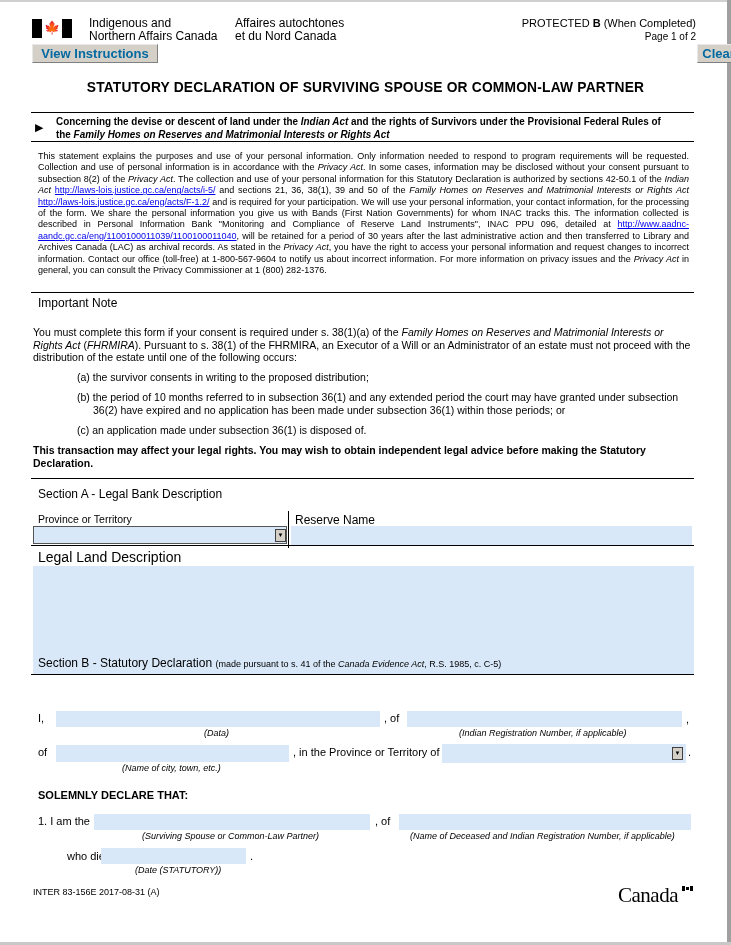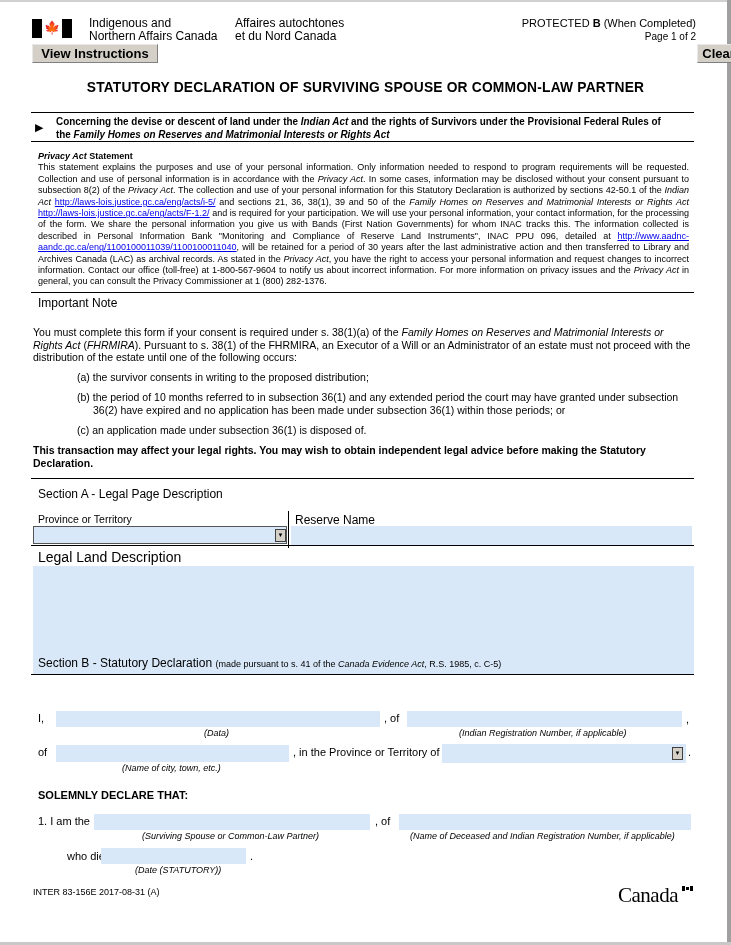--- a/index.html
+++ b/index.html
@@ -11,21 +11,21 @@
   .abs { position:absolute; }
 
   
   .flag { position:absolute; left:32px; top:19px; width:40px; height:19px; }
   .flag .bar { position:absolute; top:0; width:10px; height:19px; background:#000; }
   .flag .bar.l { left:0; }
   .flag .bar.r { left:30px; }
   .flag .leaf { position:absolute; left:12px; top:1px; width:16px; height:16px; font-size:13px; line-height:16px; text-align:center; }
   .dept { font-size:12px; line-height:13px; }
   .btn { position:absolute; background:#d4d0c8; border:1px solid #808080; border-top-color:#e8e8e8; border-left-color:#e8e8e8;
-         color:#000000; font-weight:bold; font-size:13px; text-align:center; line-height:17px; cursor:pointer; }
+         color:#0369a1; font-weight:bold; font-size:13px; text-align:center; line-height:17px; cursor:pointer; }
   .protected { font-size:11px; text-align:right; }
   .pageno { font-size:10px; text-align:right; }
 
   h1.title { position:absolute; left:0; width:731px; top:78px; margin:0; text-align:center; font-size:15px; font-weight:bold;
              font-family:"Liberation Sans", sans-serif; transform:scaleX(0.92); letter-spacing:0.2px; }
   .rule { position:absolute; height:1px; background:#000; }
   .concern { font-size:11px; line-height:13px; font-weight:bold; transform-origin:left; }
   .arrow { font-size:11px; }
 
   .privacy { font-size:9px; line-height:11.4px; text-align:justify; }
@@ -65,36 +65,35 @@
 <div class="btn" style="left:649px; top:44px; width:73px; height:17px;margin-left:48px;">Clear Data</div>
 
 <h1 class="title">STATUTORY DECLARATION OF SURVIVING SPOUSE OR COMMON-LAW PARTNER</h1>
 
 <div class="rule" style="left:31px; top:112px; width:663px;"></div>
 <div class="abs arrow" style="left:35px; top:121px;">▶</div>
 <div class="abs concern" style="left:56px; top:115px; width:680px; transform:scaleX(0.9);"><span>Concerning the devise or descent of land under the </span><i>Indian Act</i><span> and the rights of Survivors under the Provisional Federal Rules of the </span><i>Family Homes on Reserves and Matrimonial Interests or Rights Act</i></div>
 <div class="rule" style="left:31px; top:141px; width:663px;"></div>
 
 <div class="abs privacy" style="left:38px; top:151px; width:651px;">
-  <div style="font-weight:bold;"><i>Privacy Act</i><span> Statement</span></div>
   <div><span>This statement explains the purposes and use of your personal information. Only information needed to respond to program requirements will be requested. Collection and use of personal information is in accordance with the </span><i>Privacy Act</i><span>. In some cases, information may be disclosed without your consent pursuant to subsection 8(2) of the </span><i>Privacy Act</i><span>. The collection and use of your personal information for this Statutory Declaration is authorized by sections 42-50.1 of the </span><i>Indian Act</i> <a>http://laws-lois.justice.gc.ca/eng/acts/i-5/</a><span> and sections 21, 36, 38(1), 39 and 50 of the </span><i>Family Homes on Reserves and Matrimonial Interests or Rights Act</i> <a>http://laws-lois.justice.gc.ca/eng/acts/F-1.2/</a><span> and is required for your participation. We will use your personal information, your contact information, for the processing of the form. We share the personal information you give us with Bands (First Nation Governments) for whom INAC tracks this. The information collected is described in Personal Information Bank "Monitoring and Compliance of Reserve Land Instruments", INAC PPU 096, detailed at </span><a>http://www.aadnc-aandc.gc.ca/eng/1100100011039/1100100011040</a><span>, will be retained for a period of 30 years after the last administrative action and then transferred to Library and Archives Canada (LAC) as archival records. As stated in the </span><i>Privacy Act</i><span>, you have the right to access your personal information and request changes to incorrect information. Contact our office (toll-free) at 1-800-567-9604 to notify us about incorrect information. For more information on privacy issues and the </span><i>Privacy Act</i><span> in general, you can consult the Privacy Commissioner at 1 (800) 282-1376.</span></div>
 </div>
 
 <div class="rule" style="left:31px; top:292px; width:663px;"></div>
 <div class="abs heading" style="left:38px; top:296px;">Important Note</div>
 <div class="abs body" style="left:33px; top:326px; width:660px;"><span>You must complete this form if your consent is required under s. 38(1)(a) of the </span><i>Family Homes on Reserves and Matrimonial Interests or Rights Act</i><span> (</span><i>FHRMIRA</i><span>). Pursuant to s. 38(1) of the FHRMIRA, an Executor of a Will or an Administrator of an estate must not proceed with the distribution of the estate until one of the following occurs:</span></div>
 <div class="abs body" style="left:77px; top:371px; width:620px;">(a) the survivor consents in writing to the proposed distribution;</div>
 <div class="abs body" style="left:77px; top:391px; width:625px; padding-left:0; text-indent:0;">
     <div style="padding-left:16px; text-indent:-16px;">(b) the period of 10 months referred to in subsection 36(1) and any extended period the court may have granted under subsection 36(2) have expired and no application has been made under subsection 36(1) within those periods; or</div>
   </div>
 <div class="abs body" style="left:77px; top:424px; width:620px;">(c) an application made under subsection 36(1) is disposed of.</div>
 <div class="abs body" style="left:33px; top:444px; width:660px; font-weight:bold;">This transaction may affect your legal rights. You may wish to obtain independent legal advice before making the Statutory Declaration.</div>
 
 <div class="rule" style="left:31px; top:478px; width:663px;"></div>
-<div class="abs heading" style="left:38px; top:487px;">Section A - Legal Page Description</div>
+<div class="abs heading" style="left:38px; top:487px;">Section A - Legal Bank Description</div>
 <div class="lbl" style="left:38px; top:513px; font-size:10.5px;">Province or Territory</div>
 <div class="vline" style="left:288px; top:511px; height:37px;"></div>
 <div class="lbl" style="left:295px; top:513px; font-size:12px;">Reserve Name</div>
 <div class="field" style="left:33px; top:526px; width:254px; height:18px; box-shadow:inset 0 0 0 1px #555;">
   <span></span>
   <div class="dd" style="left:242px; top:3px;">▼</div>
 </div>
 <div class="field" style="left:291px; top:526px; width:401px; height:19px;"><span></span></div>
 <div class="rule" style="left:31px; top:545px; width:663px;"></div>
 <div class="lbl" style="left:38px; top:549px; font-size:14px;">Legal Land Description</div>

